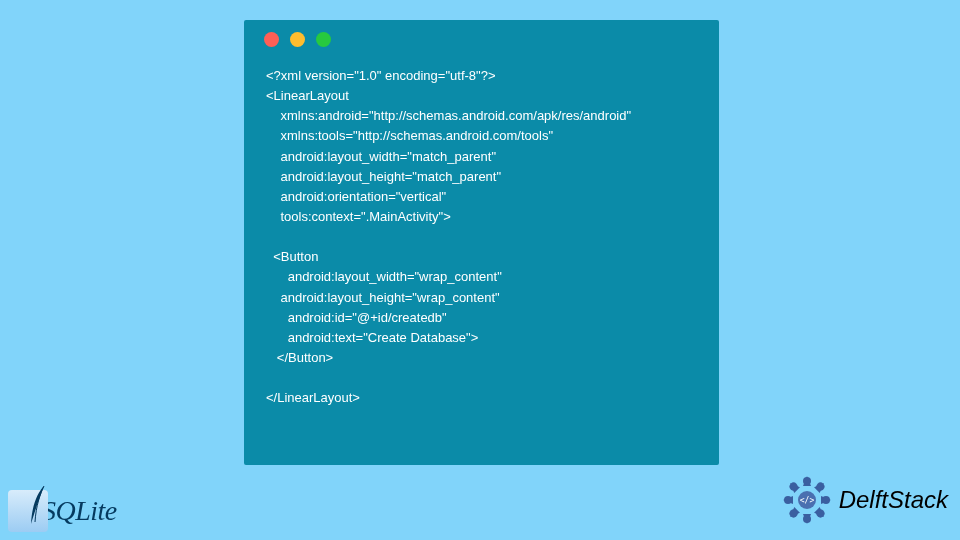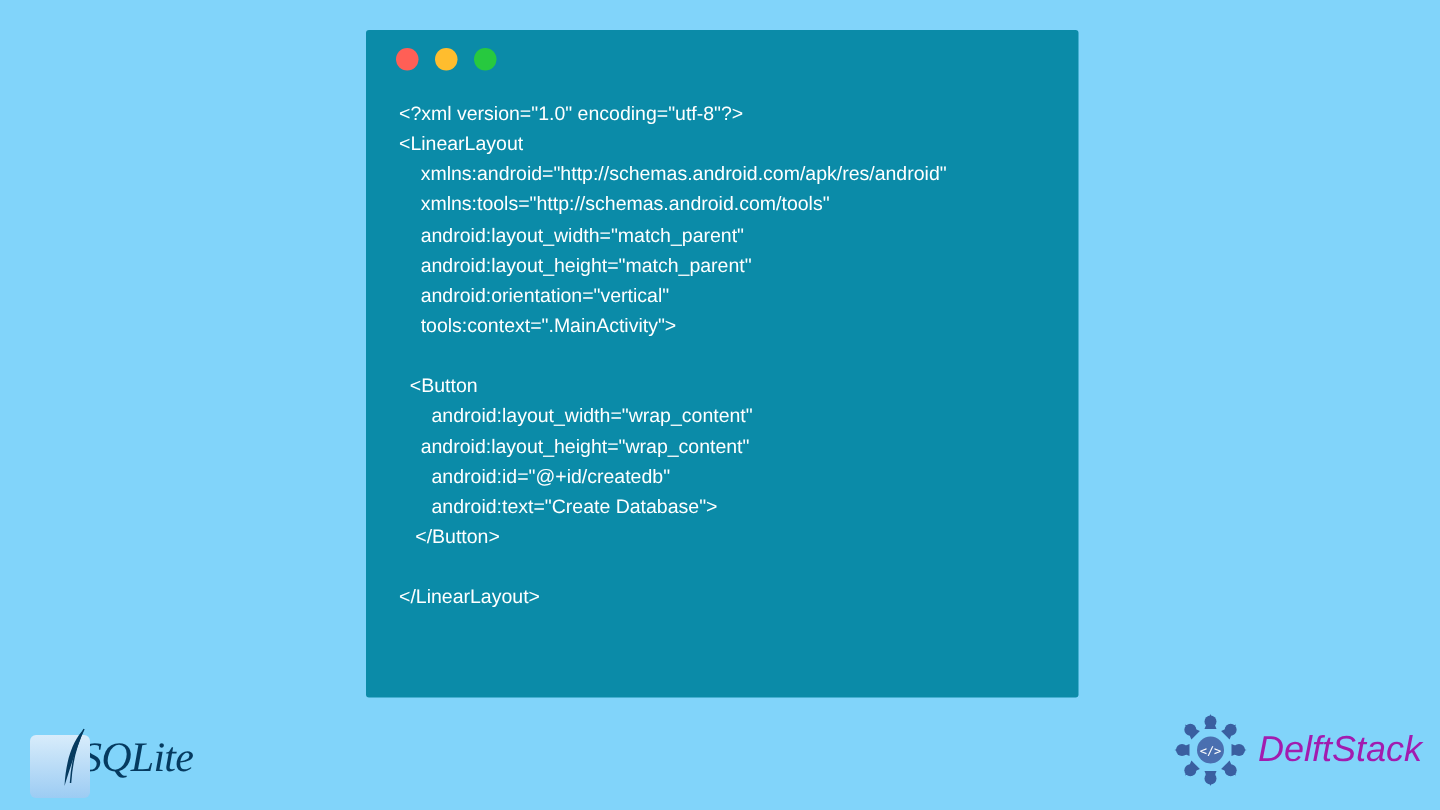--- a/index.html
+++ b/index.html
@@ -34,23 +34,24 @@
   .code {
     color: #ffffff;
     font-family: Arial, sans-serif;
     font-size: 13px;
     line-height: 1.55;
     padding: 8px 22px 18px 22px;
     white-space: pre;
   }
   .sqlite-logo {
     position: absolute;
-    left: 20px;
+    left: 8px;
     bottom: 8px;
     display: flex;
+    align-items: center;
   }
   .sqlite-box {
     width: 40px;
     height: 42px;
     background: linear-gradient(#d8ecfb,#9cccf3);
     border-radius: 4px;
     position: relative;
   }
   .feather {
     position: absolute;
@@ -71,21 +72,21 @@
     position: absolute;
     right: 12px;
     bottom: 12px;
     display: flex;
     align-items: center;
     gap: 4px;
   }
   .delft-text {
     font-family: Arial, sans-serif;
     font-size: 24px;
-    color: #a21caf;
+    color: #000000;
     font-style: italic;
     font-weight: 500;
   }
 </style>
 </head>
 <body>
 
 <div class="code-window">
   <div class="titlebar">
     <div class="dot red"></div>

